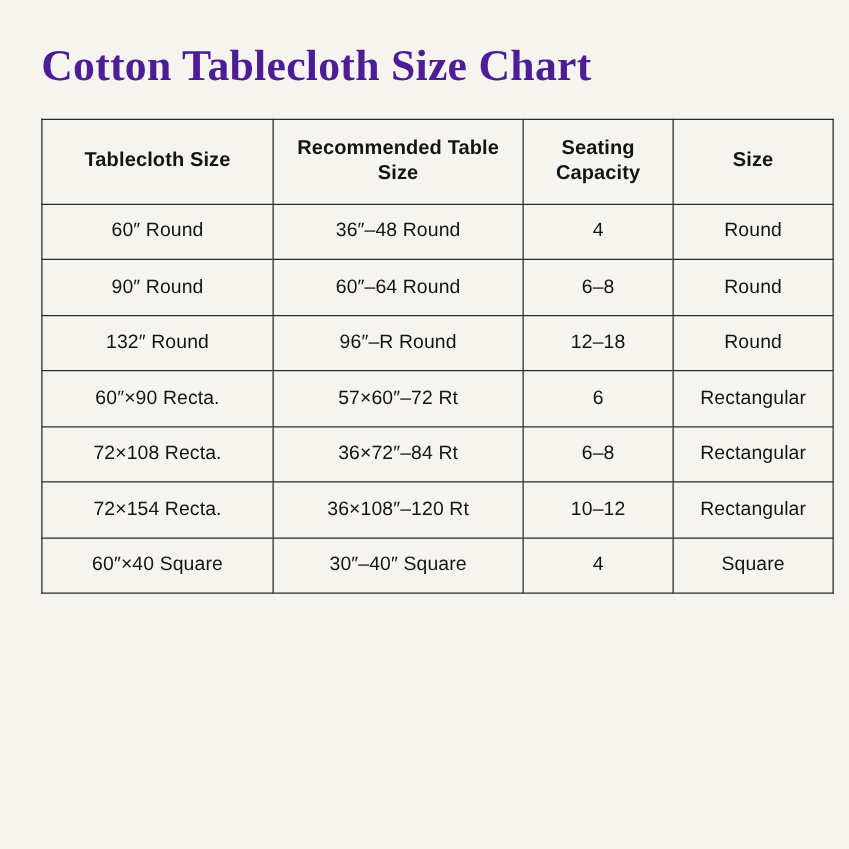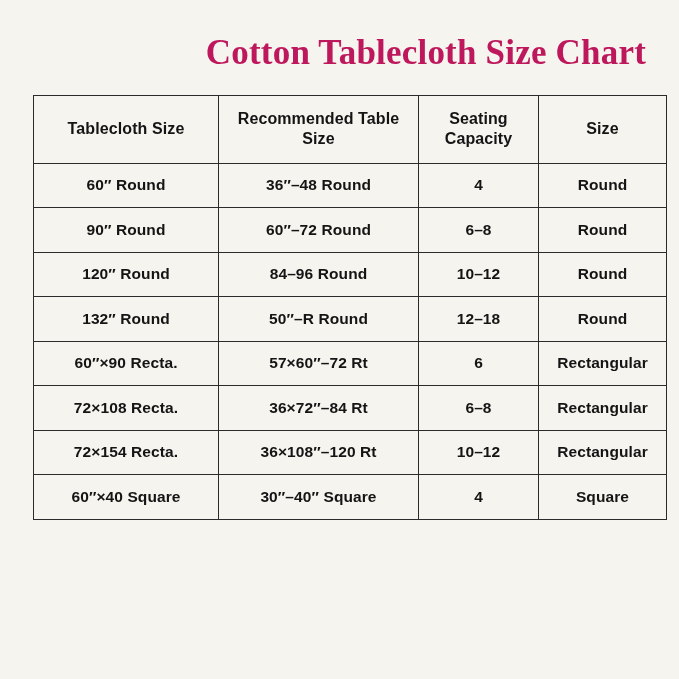--- a/index.html
+++ b/index.html
@@ -18,23 +18,23 @@
     width: 679px;
     height: 679px;
     box-sizing: border-box;
     padding: 34px 33px 0 33px;
     position: relative;
   }
   .title {
     font-family: "Liberation Serif", serif;
     font-size: 35px;
     font-weight: 700;
-    text-align: right;
+    text-align: left;
     letter-spacing: 0.2px;
-    color: #be185d;
+    color: #4c1d95;
     margin: 0 0 22px 0;
     line-height: 1.1;
   }
   table.size-chart {
     width: 613px;
     border-collapse: collapse;
     table-layout: fixed;
     background: transparent;
     padding-left: 48px;
   }
@@ -49,21 +49,21 @@
   }
   table.size-chart th {
     font-size: 16px;
     font-weight: 700;
     height: 67px;
     line-height: 1.22;
     letter-spacing: 0.1px;
   }
   table.size-chart td {
     height: 43.5px;
-    font-weight: 700;
+    font-weight: 400;
     letter-spacing: 0.1px;
   }
   col.c1 { width: 185px; }
   col.c2 { width: 200px; }
   col.c3 { width: 120px; }
   col.c4 { width: 128px; }
   .cell-shape { font-size: 15px; }
 </style>
 </head>
 <body>
@@ -89,33 +89,27 @@
     </thead>
     <tbody>
       <tr>
         <td>60″ Round</td>
         <td>36″–48 Round</td>
         <td>4</td>
         <td class="cell-shape">Round</td>
       </tr>
       <tr>
         <td>90″ Round</td>
-        <td>60″–72 Round</td>
+        <td>60″–64 Round</td>
         <td>6–8</td>
         <td class="cell-shape">Round</td>
       </tr>
       <tr>
-        <td>120″ Round</td>
-        <td>84–96 Round</td>
-        <td>10–12</td>
-        <td class="cell-shape">Round</td>
-      </tr>
-      <tr>
         <td>132″ Round</td>
-        <td>50″–R Round</td>
+        <td>96″–R Round</td>
         <td>12–18</td>
         <td class="cell-shape">Round</td>
       </tr>
       <tr>
         <td>60″×90 Recta.</td>
         <td>57×60″–72 Rt</td>
         <td>6</td>
         <td class="cell-shape">Rectangular</td>
       </tr>
       <tr>

